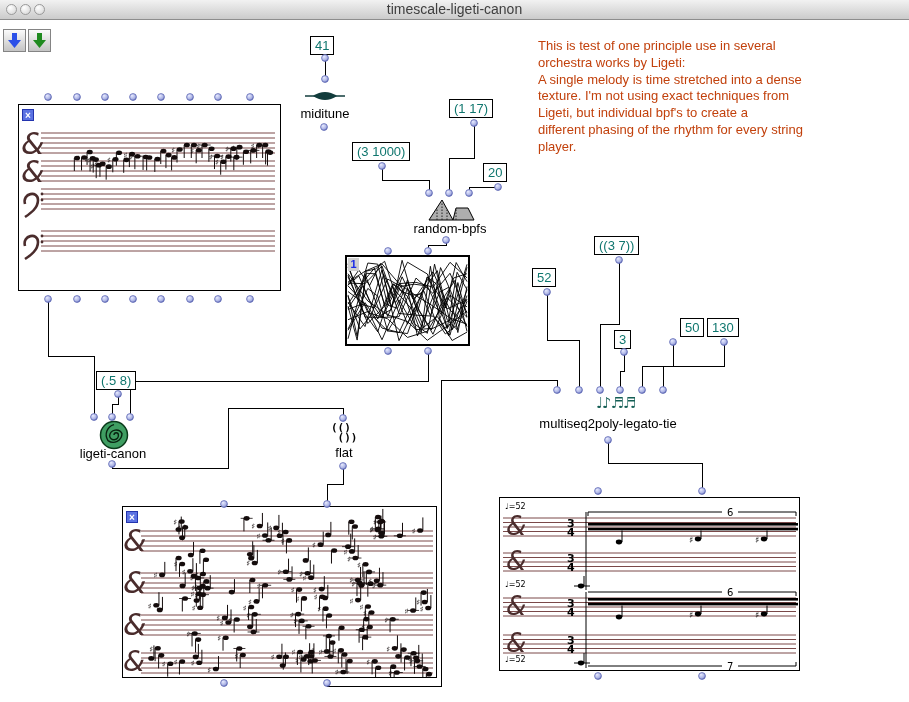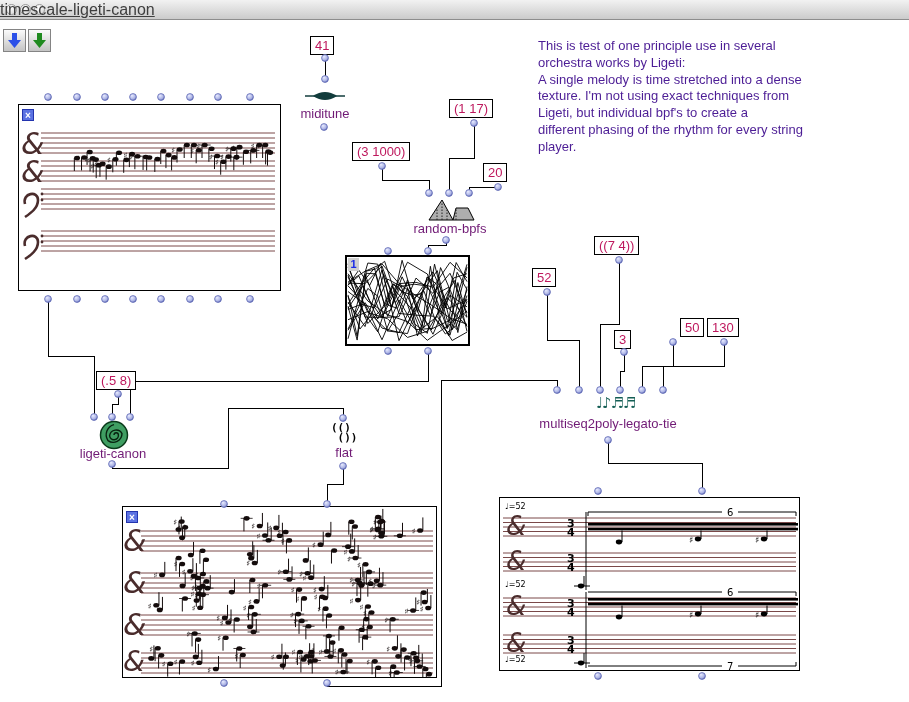--- a/index.html
+++ b/index.html
@@ -3,37 +3,37 @@
 <meta charset="utf-8">
 <style>
   html,body{margin:0;padding:0;background:#e8e8e8;}
   #stage{position:relative;width:909px;height:702px;background:#ffffff;overflow:hidden;
          font-family:"Liberation Sans",sans-serif;}
   
   .titlebar{position:absolute;left:0;top:0;width:909px;height:19px;
             background:linear-gradient(#f2f2f2,#cbcbcb);border-bottom:1px solid #8d8d8d;z-index:10;}
   .light{position:absolute;top:4px;width:11px;height:11px;border-radius:50%;
          background:radial-gradient(circle at 35% 30%,#ffffff,#d2d2d2);border:1px solid #9a9a9a;box-sizing:border-box;}
-  .wtitle{position:absolute;left:0;top:0;width:100%;font-size:16px;
-          color:#3e3e3e;line-height:19px;text-decoration:underline;}
+  .wtitle{position:absolute;left:0;top:0;width:100%;text-align:center;font-size:14px;
+          color:#3e3e3e;line-height:19px;}
   
   .toolbtn{position:absolute;width:23px;height:23px;box-sizing:border-box;
            background:linear-gradient(#fbfbfb,#c4c4c4);border:1px solid #848484;z-index:10;}
   
   .valbox{position:absolute;background:#fff;border:1px solid #000;height:17px;line-height:17px;
-          padding:0 4px;font-size:13px;color:#be185d;z-index:4;white-space:nowrap;}
-  .objlabel{position:absolute;font-size:13px;color:#701a75;text-align:center;z-index:4;white-space:nowrap;}
+          padding:0 4px;font-size:13px;color:#0f766e;z-index:4;white-space:nowrap;}
+  .objlabel{position:absolute;font-size:13px;color:#000000;text-align:center;z-index:4;white-space:nowrap;}
   .iconbox{position:absolute;z-index:4;}
   .scorebox{position:absolute;background:#fff;border:1px solid #000;box-sizing:border-box;z-index:3;}
   .xbtn{position:absolute;left:3px;top:4px;width:12px;height:12px;background:#5b72e2;border:1px solid #2334ae;
         color:#fff;font-size:10px;line-height:11px;text-align:center;font-weight:bold;z-index:6;box-sizing:border-box;}
   .badge{position:absolute;left:1px;top:1px;width:11px;height:13px;background:#cfcfcf;color:#1b2be8;
          font-weight:bold;font-size:11px;line-height:13px;text-align:center;z-index:6;}
   .desc{position:absolute;left:538px;top:38px;width:370px;font-size:13px;line-height:16.8px;
-        color:#4c1d95;white-space:pre-line;z-index:4;}
+        color:#c2410c;white-space:pre-line;z-index:4;}
   .flaticon{font-family:"DejaVu Sans Mono",monospace;font-weight:bold;font-size:11px;line-height:10px;
             color:#000;white-space:pre;}
   .msnotes{font-family:"DejaVu Sans",sans-serif;font-size:15px;color:#135e54;letter-spacing:-1px;}
   #wires{position:absolute;left:0;top:0;z-index:1;}
   #portlayer{position:absolute;left:0;top:0;z-index:5;pointer-events:none;}
   #portlayer circle{pointer-events:auto;}
   svg text{font-family:"DejaVu Sans",sans-serif;}
 </style>
 </head>
 <body>
@@ -86,21 +86,21 @@
 texture. I'm not using exact techniques from
 Ligeti, but individual bpf's to create a
 different phasing of the rhythm for every string
 player.</div>
 
   <div class="valbox" style="left:310px;top:36px">41</div>
   <div class="valbox" style="left:449px;top:99px">(1 17)</div>
   <div class="valbox" style="left:352px;top:142px">(3 1000)</div>
   <div class="valbox" style="left:483px;top:163px">20</div>
   <div class="valbox" style="left:532px;top:268px">52</div>
-  <div class="valbox" style="left:594px;top:236px">((7 4))</div>
+  <div class="valbox" style="left:594px;top:236px">((3 7))</div>
   <div class="valbox" style="left:614px;top:330px">3</div>
   <div class="valbox" style="left:680px;top:318px">50</div>
   <div class="valbox" style="left:707px;top:318px">130</div>
   <div class="valbox" style="left:96px;top:371px">(.5 8)</div>
 
   <div class="iconbox" style="left:303px;top:88px">
     <svg width="44" height="16">
       <line x1="2" y1="8" x2="42" y2="8" stroke="#123c3c" stroke-width="1.6"></line>
       <path d="M10,8 Q22,0 34,8 Q22,16 10,8 Z" fill="#123c3c"></path>
     </svg>

